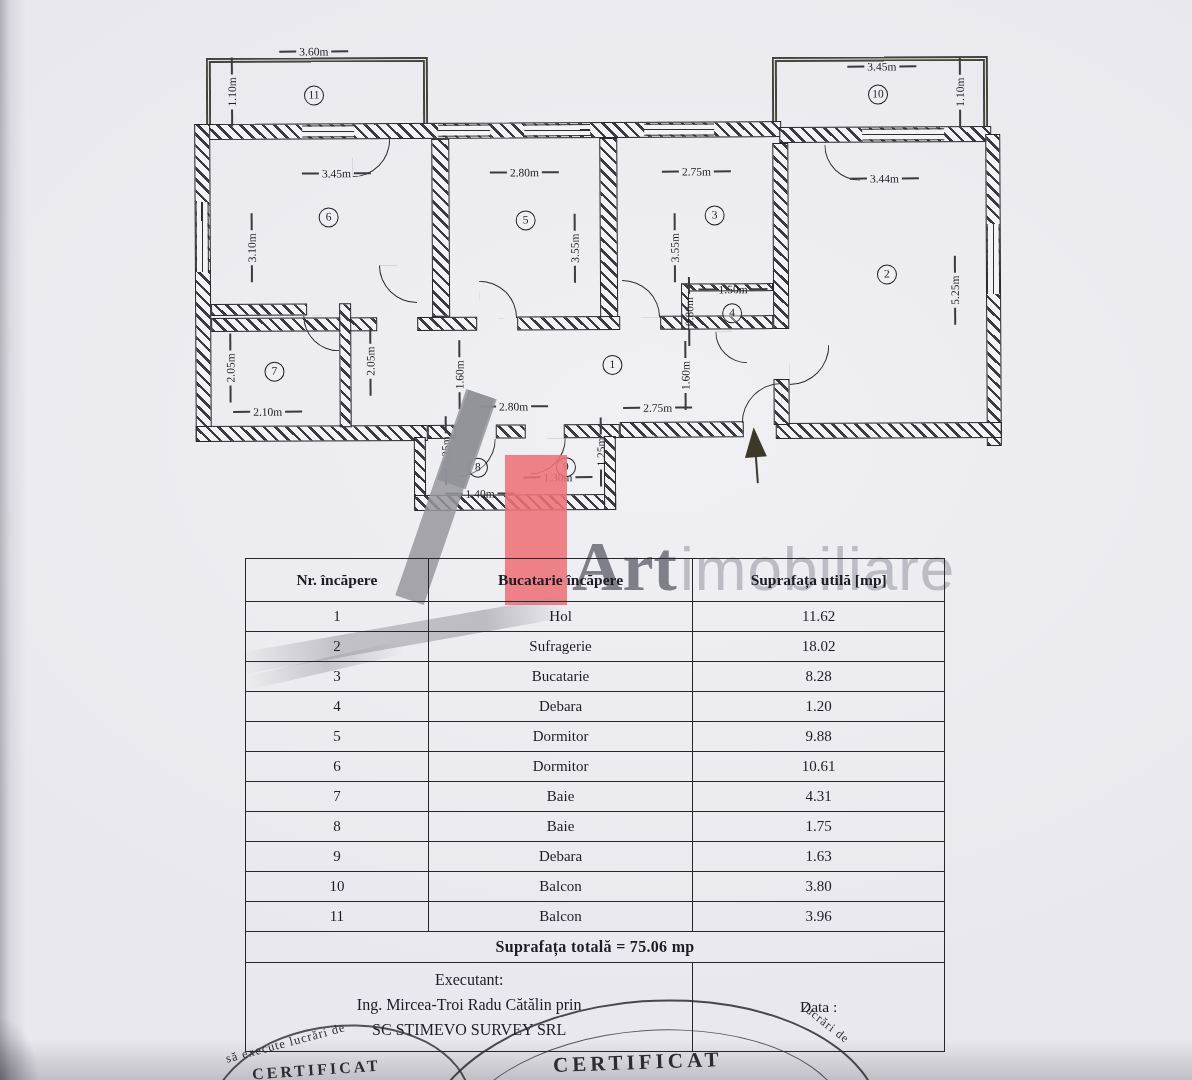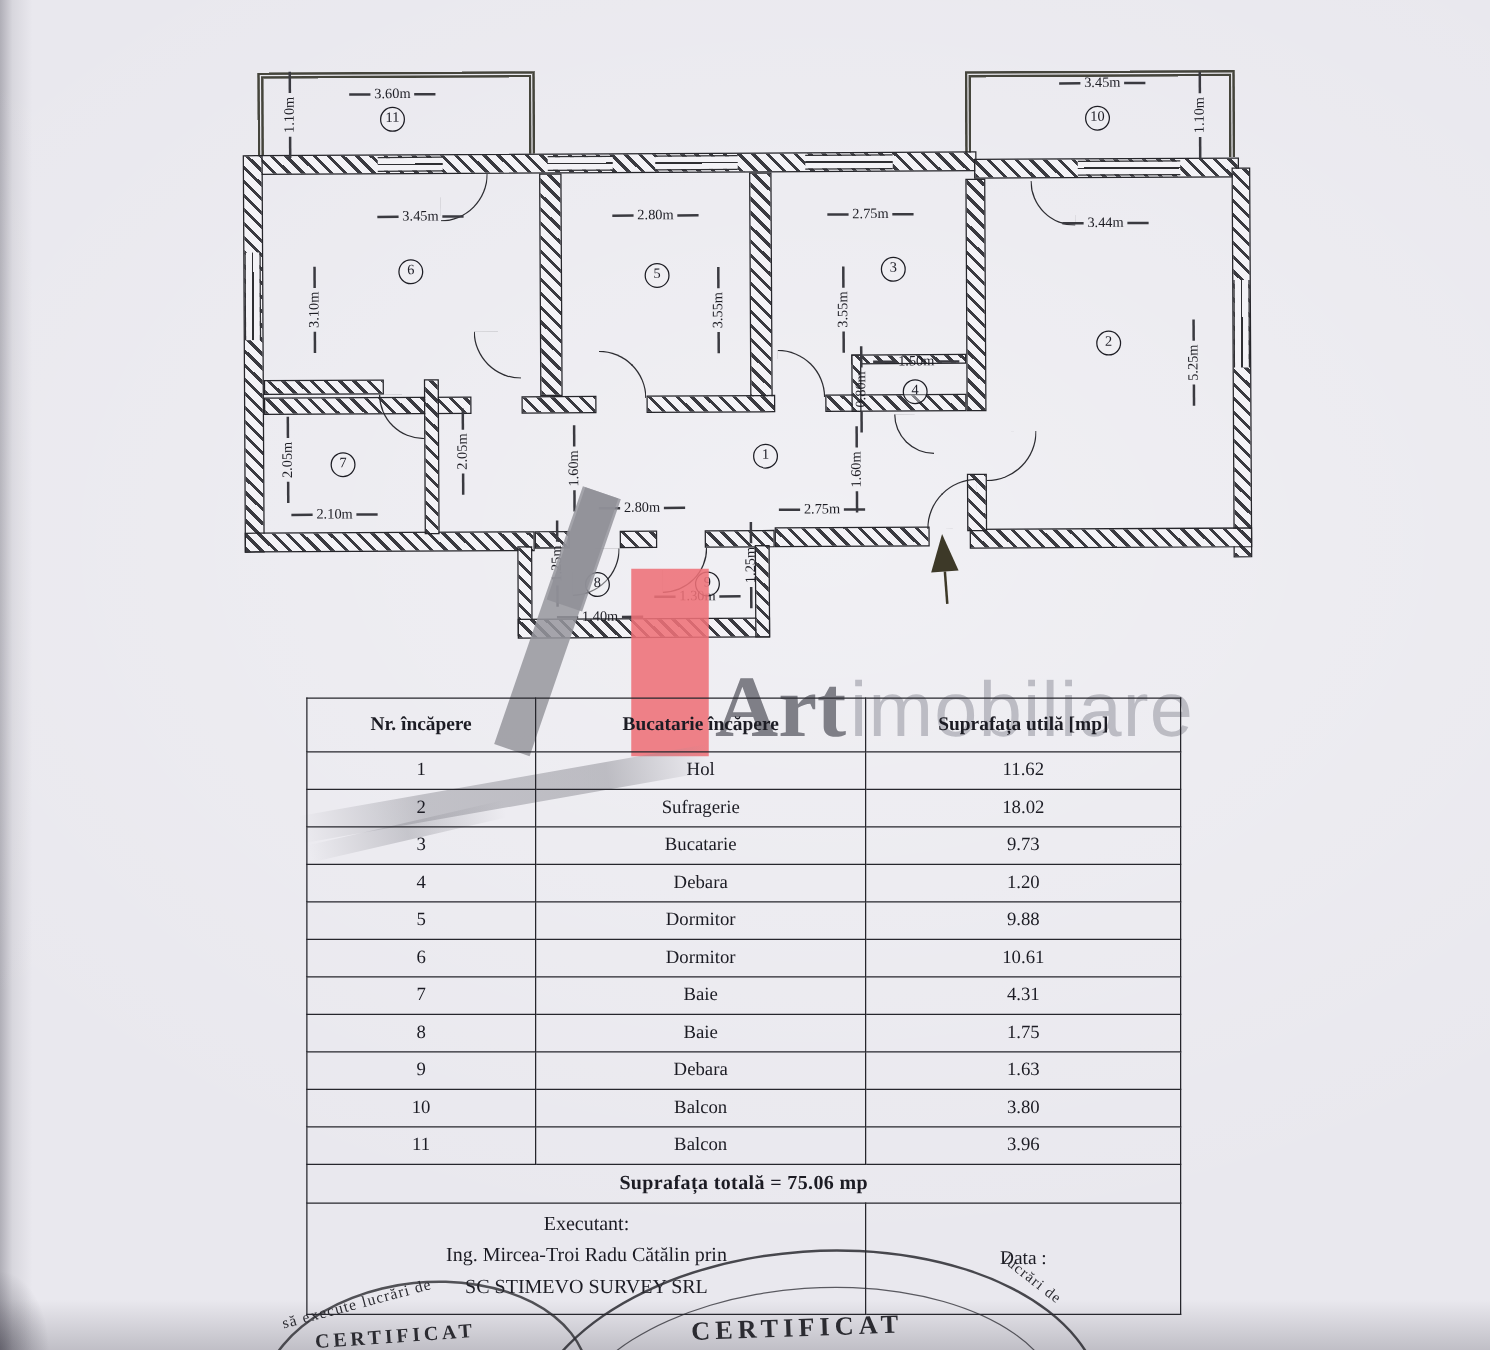--- a/index.html
+++ b/index.html
@@ -124,21 +124,21 @@
     <div class="door" style="left: 184px; top: 214px; width: 38px; height: 38px; border-left: 1.4px solid rgb(43, 43, 48); border-bottom: 1.4px solid rgb(43, 43, 48); border-bottom-left-radius: 100%;"></div>
     <div class="door" style="left: 284px; top: 230px; width: 38px; height: 38px; border-top: 1.4px solid rgb(43, 43, 48); border-right: 1.4px solid rgb(43, 43, 48); border-top-right-radius: 100%;"></div>
     <div class="door" style="left: 427px; top: 230px; width: 38px; height: 38px; border-top: 1.4px solid rgb(43, 43, 48); border-right: 1.4px solid rgb(43, 43, 48); border-top-right-radius: 100%;"></div>
     <div class="door" style="left: 520px; top: 282px; width: 32px; height: 32px; border-left: 1.4px solid rgb(43, 43, 48); border-bottom: 1.4px solid rgb(43, 43, 48); border-bottom-left-radius: 100%;"></div>
     <div class="door" style="left: 594px; top: 296px; width: 40px; height: 40px; border-right: 1.4px solid rgb(43, 43, 48); border-bottom: 1.4px solid rgb(43, 43, 48); border-bottom-right-radius: 100%;"></div>
     <div class="door" style="left: 108px; top: 264px; width: 36px; height: 36px; border-left: 1.4px solid rgb(43, 43, 48); border-bottom: 1.4px solid rgb(43, 43, 48); border-bottom-left-radius: 100%;"></div>
     <div class="door" style="left: 546px; top: 334px; width: 40px; height: 40px; border-top: 1.4px solid rgb(43, 43, 48); border-left: 1.4px solid rgb(43, 43, 48); border-top-left-radius: 100%;"></div>
     <div class="door" style="left: 262px; top: 388px; width: 38px; height: 38px; border-right: 1.4px solid rgb(43, 43, 48); border-bottom: 1.4px solid rgb(43, 43, 48); border-bottom-right-radius: 100%;"></div>
     <div class="door" style="left: 334px; top: 388px; width: 36px; height: 36px; border-right: 1.4px solid rgb(43, 43, 48); border-bottom: 1.4px solid rgb(43, 43, 48); border-bottom-right-radius: 100%;"></div>
     <div class="door" style="left: 630px; top: 96px; width: 36px; height: 36px; border-left: 1.4px solid rgb(43, 43, 48); border-bottom: 1.4px solid rgb(43, 43, 48); border-bottom-left-radius: 100%;"></div>
-    <div class="dim" style="left: 120px; top: 24px; text-align: right;">3.60m</div>
+    <div class="dim" style="left: 120px; top: 0; text-align: right;">3.60m</div>
     <div class="dim v" style="left: 38px; top: 40px;">1.10m</div>
     <div class="dim" style="left: 688px; top: 18px;">3.45m</div>
     <div class="dim v" style="left: 766px; top: 44px;">1.10m</div>
     <div class="dim" style="left: 142px; top: 122px;">3.45m</div>
     <div class="dim v" style="left: 57px; top: 196px;">3.10m</div>
     <div class="dim" style="left: 330px; top: 122px;">2.80m</div>
     <div class="dim v" style="left: 380px; top: 198px;">3.55m</div>
     <div class="dim" style="left: 502px; top: 122px;">2.75m</div>
     <div class="dim v" style="left: 480px; top: 198px;">3.55m</div>
     <div class="dim" style="left: 690px; top: 130px;">3.44m</div>
@@ -197,21 +197,21 @@
         <td>11.62</td>
       </tr>
       <tr>
         <td>2</td>
         <td>Sufragerie</td>
         <td>18.02</td>
       </tr>
       <tr>
         <td>3</td>
         <td>Bucatarie</td>
-        <td>9.73</td>
+        <td>8.28</td>
       </tr>
       <tr>
         <td>4</td>
         <td>Debara</td>
         <td>1.20</td>
       </tr>
       <tr>
         <td>5</td>
         <td>Dormitor</td>
         <td>9.88</td>

